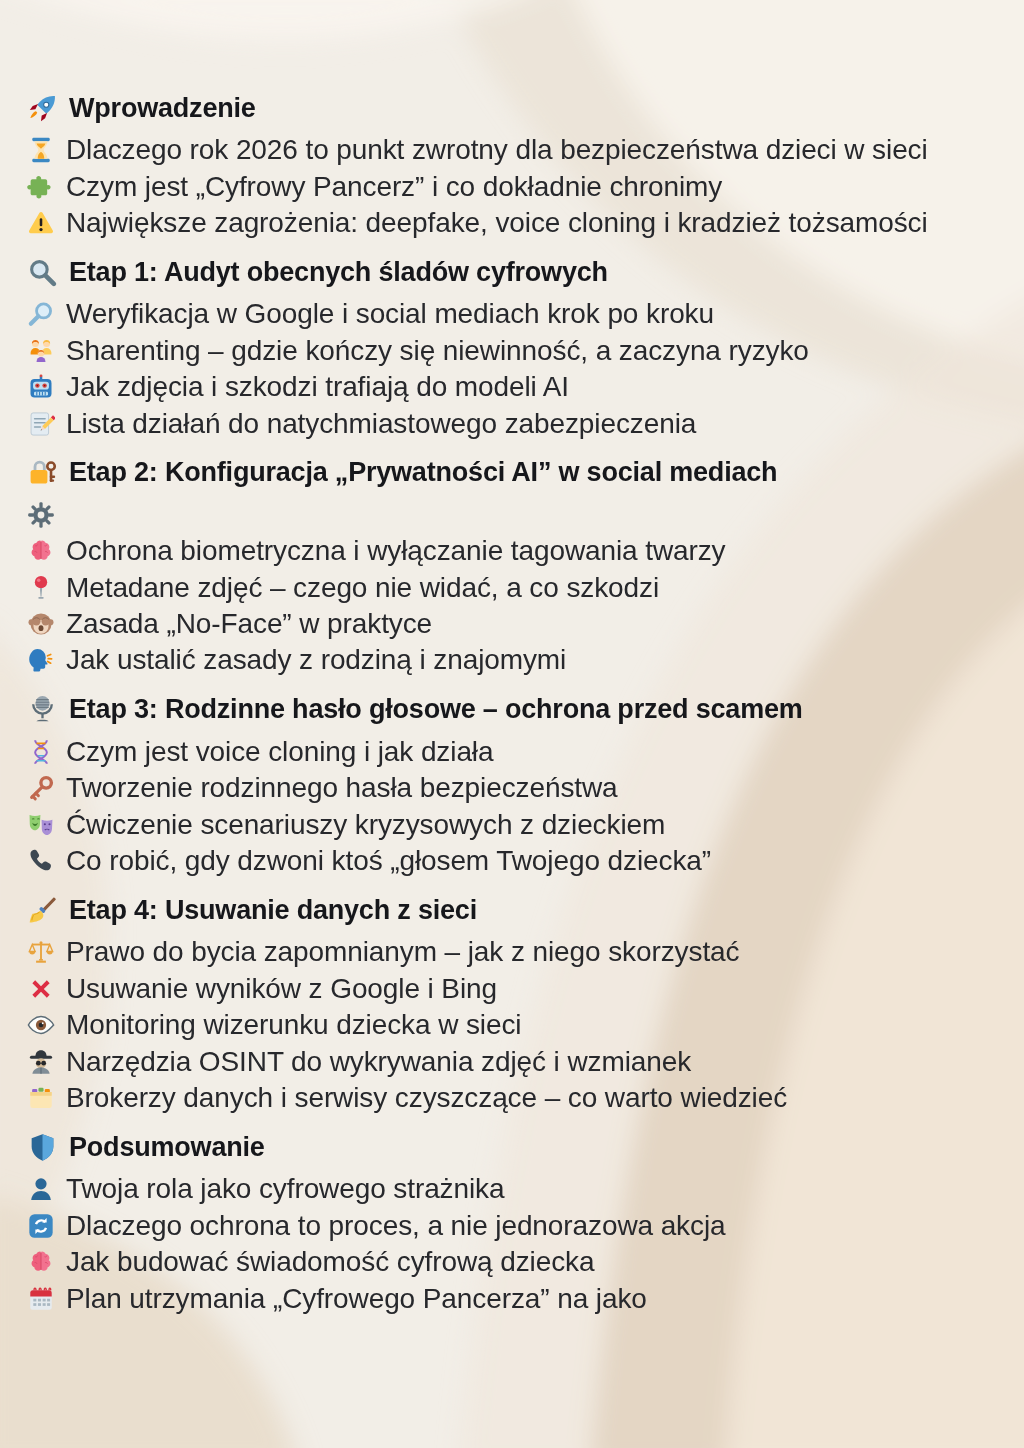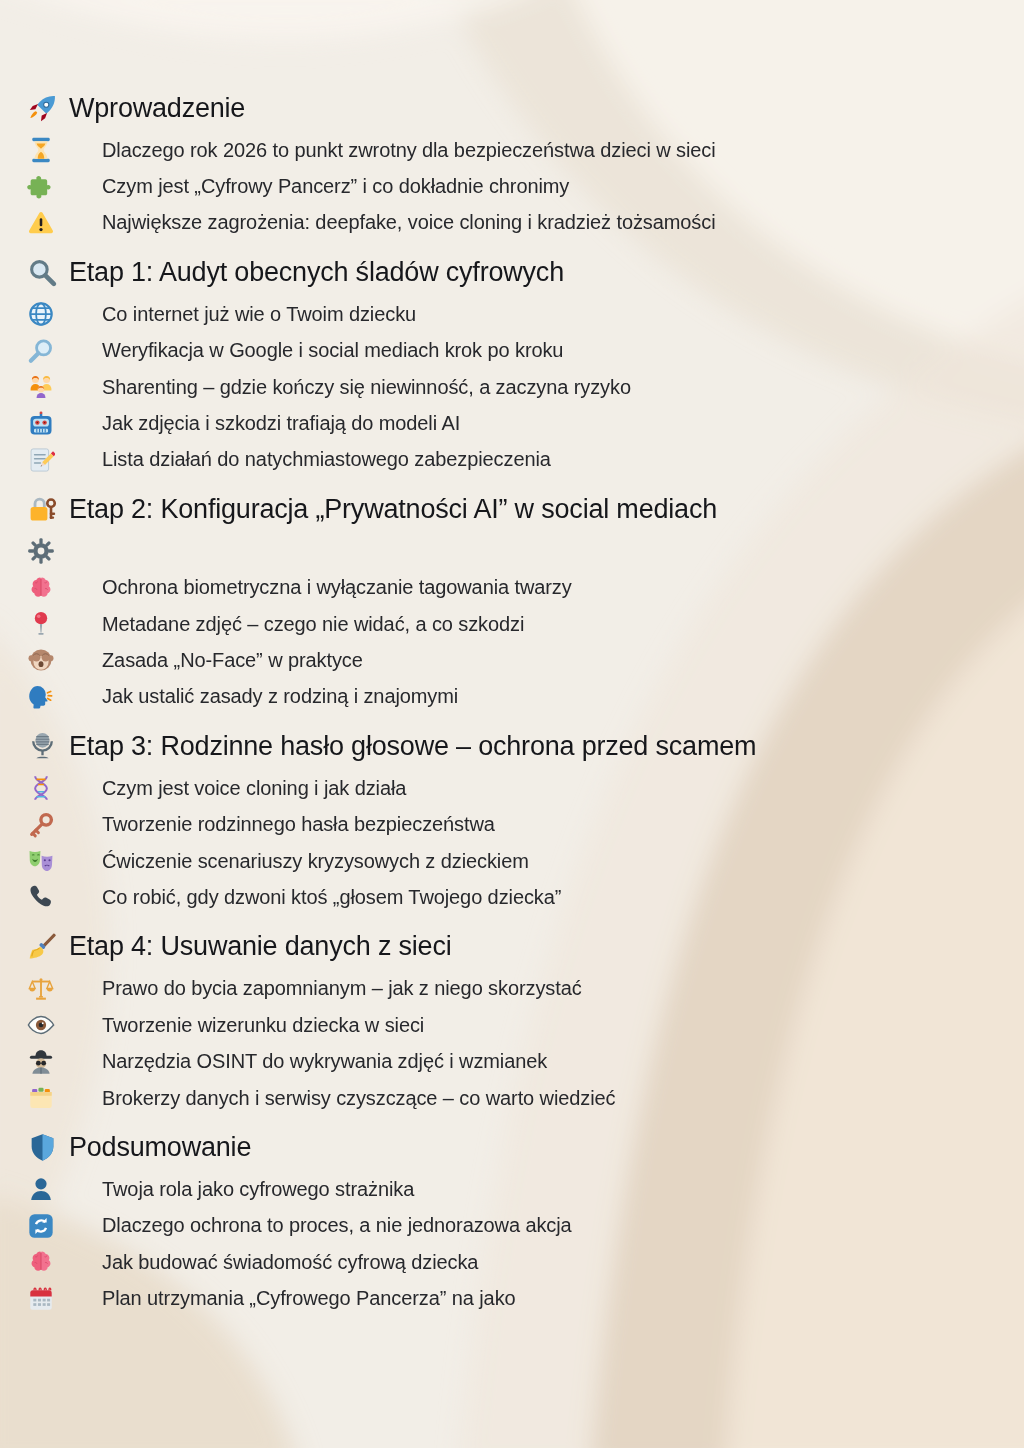--- a/index.html
+++ b/index.html
@@ -14,24 +14,24 @@
   .section{margin-bottom:4px;}
   .row{display:flex;align-items:center;gap:11px;white-space:nowrap;}
   .row.heading{height:44px;margin-top:9px;margin-bottom:2px;}
   .section:first-child .row.heading{margin-top:0;}
   .row.item{height:36.4px;}
   .icon{flex:0 0 auto;display:inline-flex;align-items:center;justify-content:center;}
   .heading .icon{width:31px;height:31px;}
   .item .icon{width:28px;height:28px;}
   .icon svg{width:100%;height:100%;}
   .heading .text{
-    font-size:27px;font-weight:400;color:#16171b;letter-spacing:-0.2px;
+    font-size:27px;font-weight:700;color:#16171b;letter-spacing:-0.2px;
   }
   .item .text{
-    font-size:20px;font-weight:400;color:#27282c;letter-spacing:-0.1px;margin-left:36px;
+    font-size:28px;font-weight:400;color:#27282c;letter-spacing:-0.1px;
   }
 </style>
 </head>
 <body>
 
 <div class="bg">
   <svg viewBox="0 0 1024 1448" preserveAspectRatio="none" aria-hidden="true">
     <defs>
       <filter id="soft" x="-20%" y="-20%" width="140%" height="140%">
         <feGaussianBlur stdDeviation="12"></feGaussianBlur>
@@ -102,30 +102,20 @@
           <svg viewBox="0 0 24 24" aria-hidden="true">
             <circle cx="9.6" cy="9.6" r="6" fill="#d9e8f2" stroke="#627b87" stroke-width="2.4"></circle>
             <line x1="14.2" y1="14.2" x2="20.8" y2="20.8" stroke="#627b87" stroke-width="3.6" stroke-linecap="round"></line>
           </svg>
         </span>
         <span class="text">Etap 1: Audyt obecnych śladów cyfrowych</span>
       </div>
       <div class="row item">
         <span class="icon">
           <svg viewBox="0 0 24 24" aria-hidden="true">
-            <circle cx="12" cy="12" r="9.2" fill="#eaf4fb" stroke="#3b88c3" stroke-width="1.8"></circle>
-            <ellipse cx="12" cy="12" rx="4.2" ry="9.2" fill="none" stroke="#3b88c3" stroke-width="1.5"></ellipse>
-            <path d="M2.8 12h18.4M4.2 7h15.6M4.2 17h15.6" stroke="#3b88c3" stroke-width="1.5" fill="none"></path>
-          </svg>
-        </span>
-        <span class="text">Co internet już wie o Twoim dziecku</span>
-      </div>
-      <div class="row item">
-        <span class="icon">
-          <svg viewBox="0 0 24 24" aria-hidden="true">
             <circle cx="14.2" cy="9.4" r="6" fill="#ddeef8" stroke="#85b6d6" stroke-width="2.4"></circle>
             <line x1="9.7" y1="14" x2="3.3" y2="20.4" stroke="#85b6d6" stroke-width="3.6" stroke-linecap="round"></line>
           </svg>
         </span>
         <span class="text">Weryfikacja w Google i social mediach krok po kroku</span>
       </div>
       <div class="row item">
         <span class="icon">
           <svg viewBox="0 0 24 24" aria-hidden="true">
             <circle cx="7.2" cy="5.6" r="3" fill="#ffd8a8"></circle>
@@ -333,27 +323,35 @@
             <path d="M17 11.6a2.5 2.5 0 0 0 5 0z" fill="#e8a33d"></path>
             <path d="M10.4 18h3.2v1.4h-3.2z" fill="#e8a33d"></path>
             <path d="M7.8 19.4h8.4v1.8H7.8z" fill="#e8a33d"></path>
           </svg>
         </span>
         <span class="text">Prawo do bycia zapomnianym – jak z niego skorzystać</span>
       </div>
       <div class="row item">
         <span class="icon">
           <svg viewBox="0 0 24 24" aria-hidden="true">
+            <path d="M4.6 7l2.4-2.4 5 5 5-5L19.4 7l-5 5 5 5-2.4 2.4-5-5-5 5L4.6 17l5-5z" fill="#dd2e44"></path>
+          </svg>
+        </span>
+        <span class="text">Usuwanie wyników z Google i Bing</span>
+      </div>
+      <div class="row item">
+        <span class="icon">
+          <svg viewBox="0 0 24 24" aria-hidden="true">
             <path d="M12 4.8C6.5 4.8 2.4 9.6 1.2 12c1.2 2.4 5.3 7.2 10.8 7.2S20.4 14.4 22.8 12C21.6 9.6 17.5 4.8 12 4.8z" fill="#fdfdfb" stroke="#5d6d77" stroke-width="1.3"></path>
             <circle cx="12" cy="12" r="4.4" fill="#8a5a3b"></circle>
             <circle cx="12" cy="12" r="2" fill="#26282b"></circle>
             <circle cx="13.5" cy="10.5" r=".8" fill="#fff"></circle>
           </svg>
         </span>
-        <span class="text">Tworzenie wizerunku dziecka w sieci</span>
+        <span class="text">Monitoring wizerunku dziecka w sieci</span>
       </div>
       <div class="row item">
         <span class="icon">
           <svg viewBox="0 0 24 24" aria-hidden="true">
             <path d="M7.2 6.8C7.6 3.9 9 2 12 2s4.4 1.9 4.8 4.8z" fill="#31373d"></path>
             <rect x="2.5" y="6.6" width="19" height="2.6" rx="1.3" fill="#31373d"></rect>
             <circle cx="12" cy="13.2" r="4.4" fill="#d3ba97"></circle>
             <circle cx="9.7" cy="13" r="2" fill="#26282b"></circle>
             <circle cx="14.3" cy="13" r="2" fill="#26282b"></circle>
             <path d="M11.5 13h1" stroke="#26282b" stroke-width="1.1"></path>

